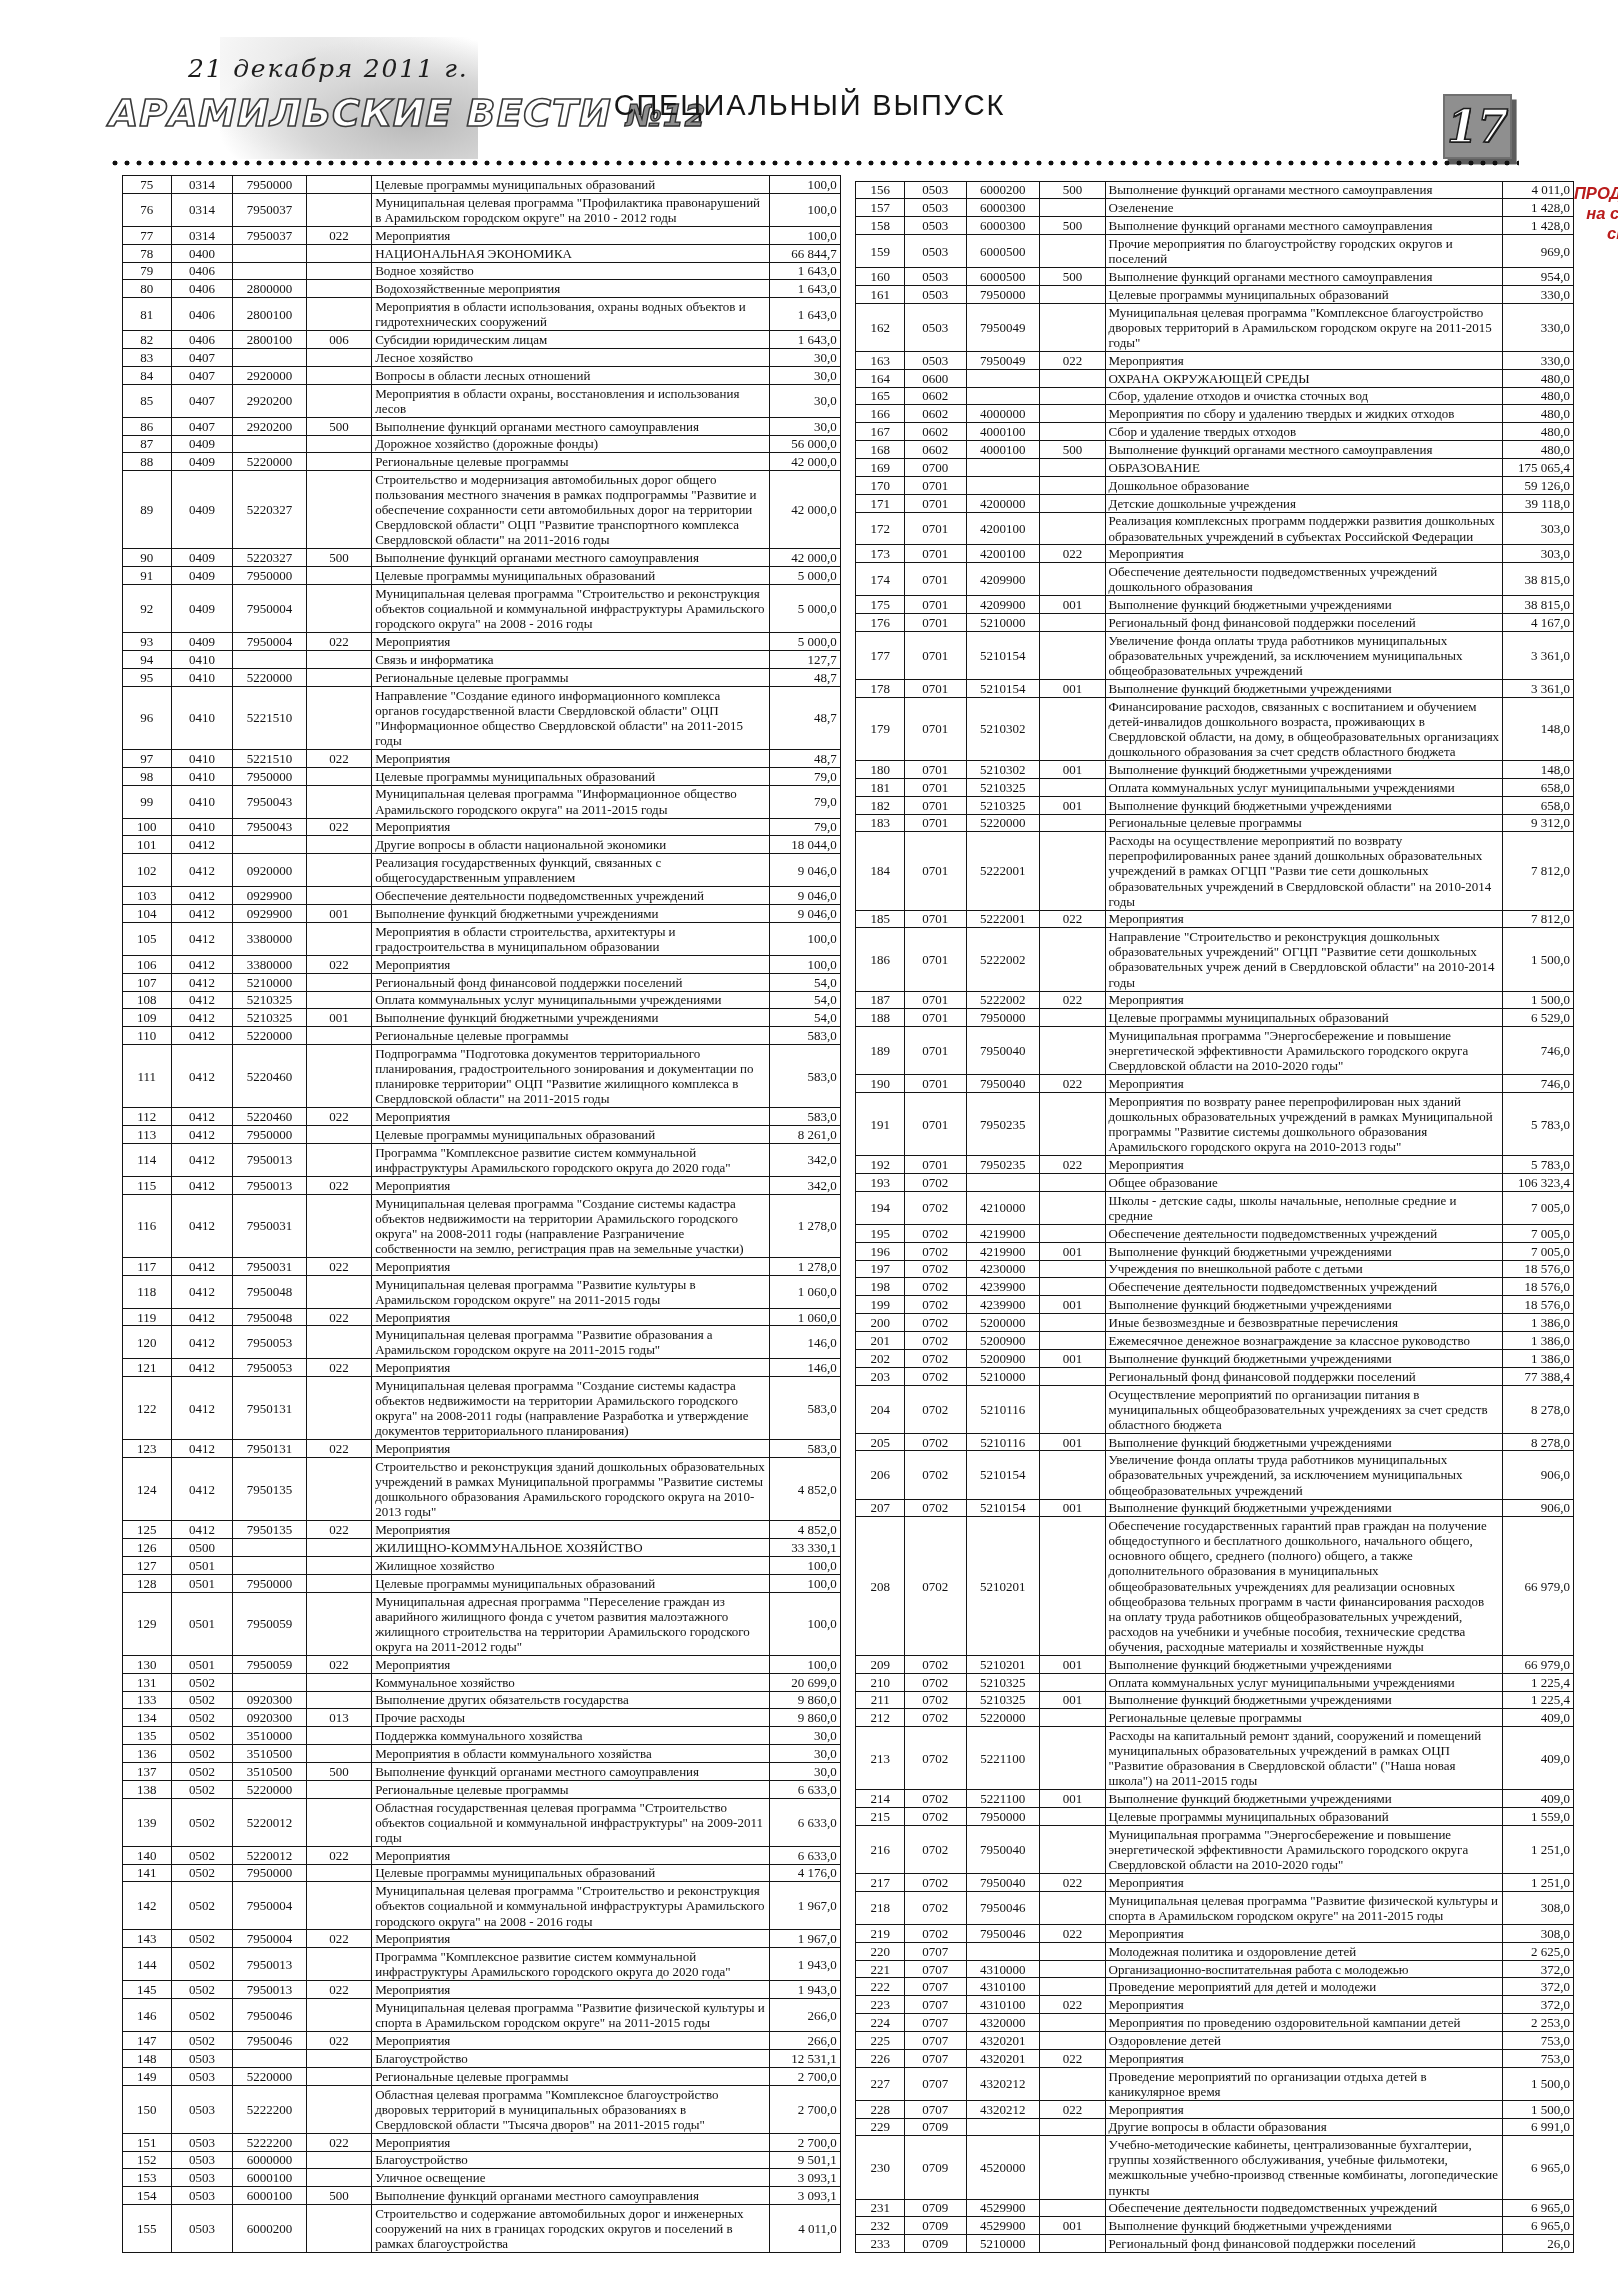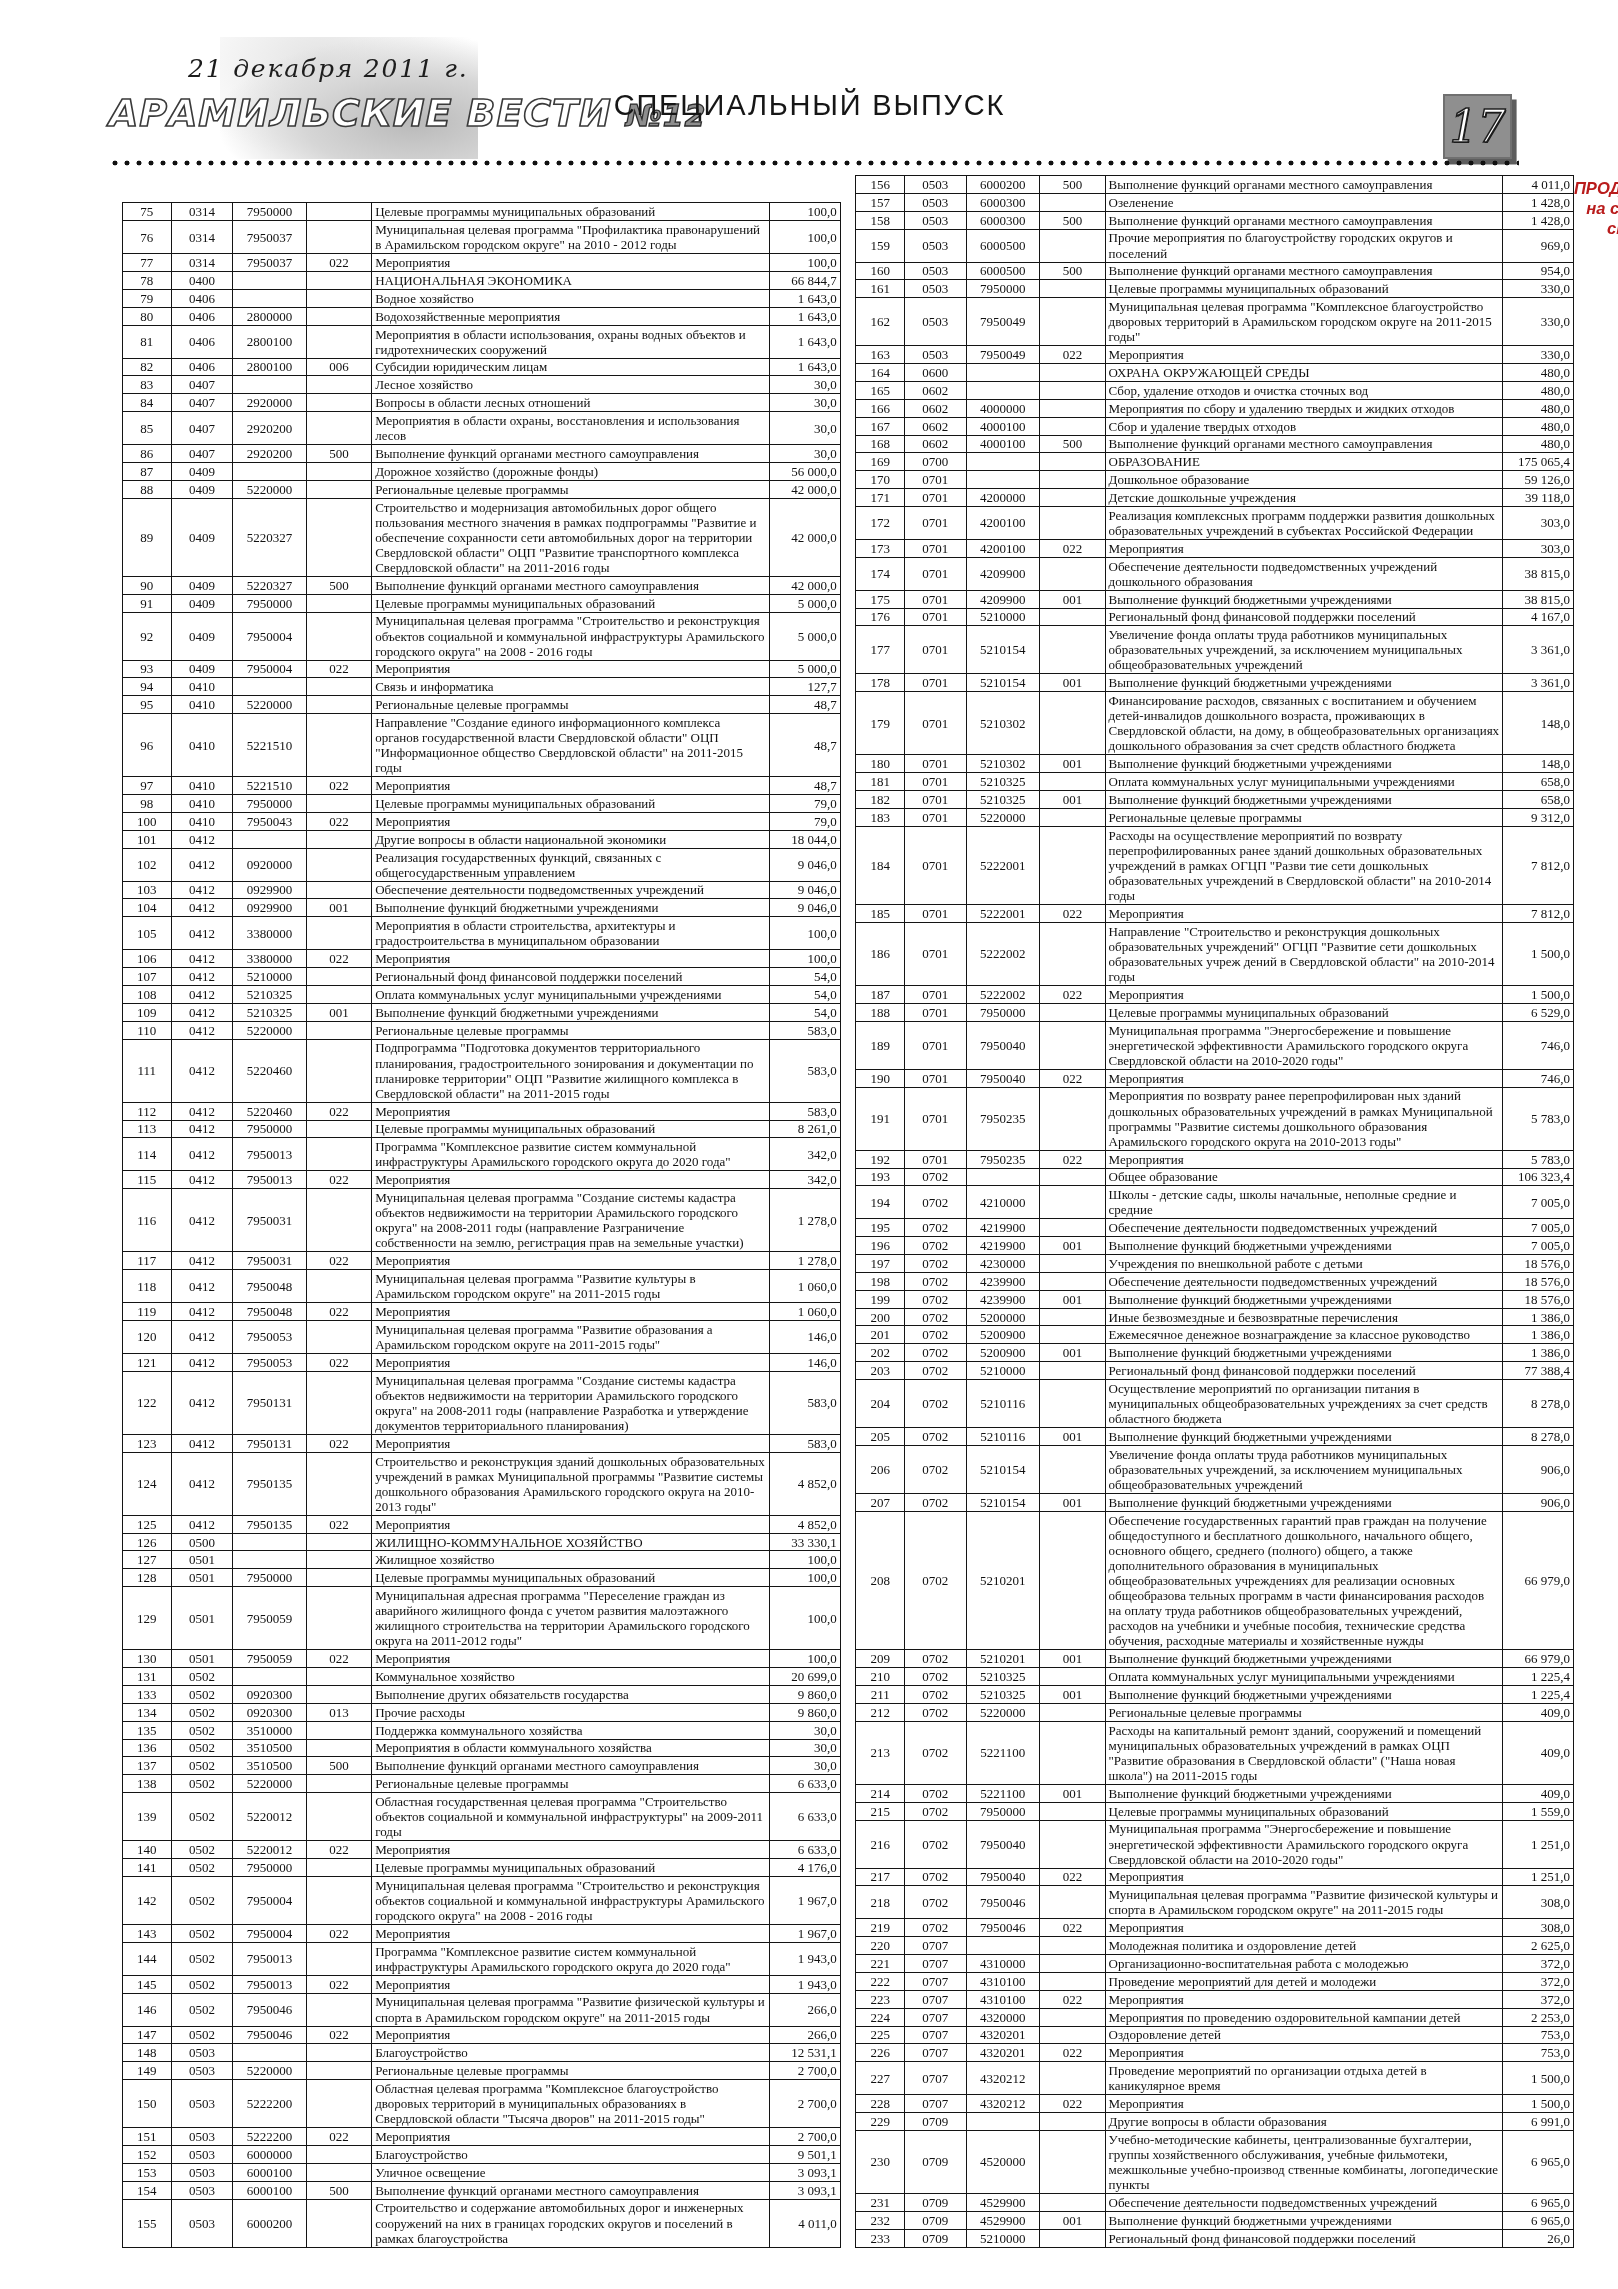--- a/index.html
+++ b/index.html
@@ -18,21 +18,21 @@
   .masthead-title{position:absolute;left:0px;top:54px;white-space:nowrap;
      font-family:"DejaVu Sans",sans-serif;font-weight:bold;font-style:italic;font-size:38px;
      letter-spacing:0.9px;color:#fff;-webkit-text-stroke:1.6px #3a3a3a;
      text-shadow:0 0 0.9px #3a3a3a;}
   .masthead-issue{font-size:30px;color:#8e8e8e;-webkit-text-stroke:1.3px #2e2e2e;}
   .page-title{position:absolute;left:0;right:0;top:89px;text-align:center;
      font-family:"Liberation Sans",sans-serif;font-size:29px;letter-spacing:1.8px;color:#161616;}
   .page-number-box{position:absolute;right:107px;top:94px;width:65px;height:61px;
      background:#8f8f8f;border:2.8px solid #707070;box-shadow:4.6px 5.5px 0 #5d5d5d;
      display:flex;align-items:center;justify-content:center;}
-  .page-number{font-family:"DejaVu Serif",serif;font-style:italic;font-weight:normal;font-size:44px;
+  .page-number{font-family:"DejaVu Serif",serif;font-style:italic;font-weight:bold;font-size:44px;
      color:#fff;-webkit-text-stroke:1.5px #1c1c1c;text-shadow:0.9px 0.9px 0 #1c1c1c;}
 
   .dotted-rule{position:absolute;left:109px;top:159px;width:1410px;height:8.3px;
      background-image:radial-gradient(circle,#111 2.2px,transparent 2.8px);
      background-size:12px 8.3px;background-repeat:repeat-x;background-position:0 center;}
 
   
   .content{position:absolute;left:122px;top:175px;width:1395px;display:flex;align-items:flex-end;}
   .col-sep{width:11px;align-self:stretch;margin:0 7.4px;
      background-image:radial-gradient(circle,#161616 2px,transparent 2.6px);
@@ -264,20 +264,28 @@
           </tr>
           <tr>
             <td>98</td>
             <td>0410</td>
             <td>7950000</td>
             <td></td>
             <td>Целевые программы муниципальных образований</td>
             <td>79,0</td>
           </tr>
           <tr>
+            <td>99</td>
+            <td>0410</td>
+            <td>7950043</td>
+            <td></td>
+            <td>Муниципальная целевая программа "Информационное общество Арамильского городского округа" на 2011-2015 годы</td>
+            <td>79,0</td>
+          </tr>
+          <tr>
             <td>100</td>
             <td>0410</td>
             <td>7950043</td>
             <td>022</td>
             <td>Мероприятия</td>
             <td>79,0</td>
           </tr>
           <tr>
             <td>101</td>
             <td>0412</td>

